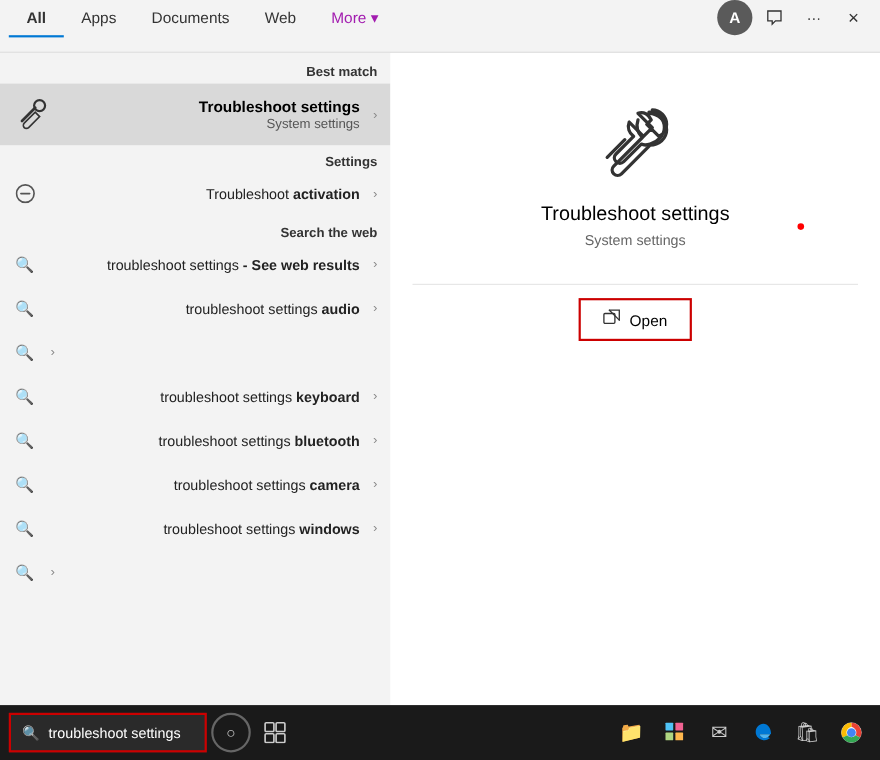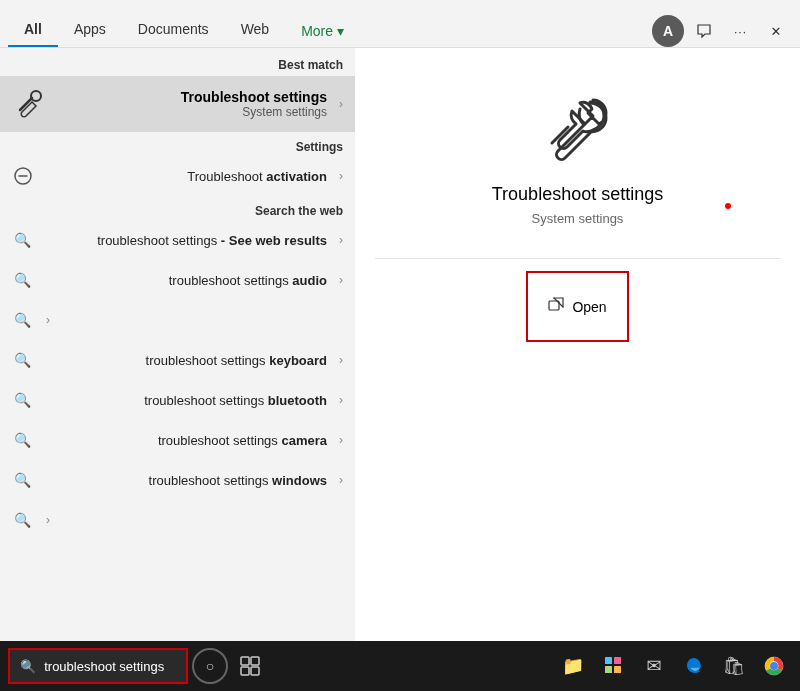--- a/index.html
+++ b/index.html
@@ -19,21 +19,21 @@
       flex-direction: column;
       width: 800px;
       height: 641px;
       background: #fff;
       position: relative;
     }
 
     
     .top-nav {
       display: flex;
-      align-items: flex-end;
+      align-items: flex-start;
       background: #f3f3f3;
       height: 48px;
       padding: 0 8px;
       border-bottom: 1px solid #ddd;
     }
     .nav-tab {
       padding: 8px 16px;
       font-size: 14px;
       cursor: pointer;
       border-bottom: 2px solid transparent;
@@ -43,21 +43,21 @@
       border-bottom: 2px solid #0078d4;
       font-weight: 600;
     }
     .nav-more {
       display: flex;
       align-items: center;
       gap: 4px;
       padding: 8px 16px;
       font-size: 14px;
       cursor: pointer;
-      color: #15803d;
+      color: #a21caf;
     }
     .nav-spacer { flex: 1; }
     .nav-icons {
       display: flex;
       align-items: center;
       gap: 4px;
     }
     .nav-icon-btn {
       width: 32px;
       height: 32px;
@@ -228,21 +228,21 @@
       align-items: center;
       justify-content: center;
       width: 100%;
       margin-top: 4px;
     }
 
     .open-button {
       display: flex;
       align-items: center;
       gap: 8px;
-      padding: 24px 20px;
+      padding: 8px 20px;
       border: 2px solid #cc0000;
       background: #fff;
       cursor: pointer;
       font-size: 14px;
       color: #000;
       font-family: 'Segoe UI', Arial, sans-serif;
     }
 
     
     .taskbar {

